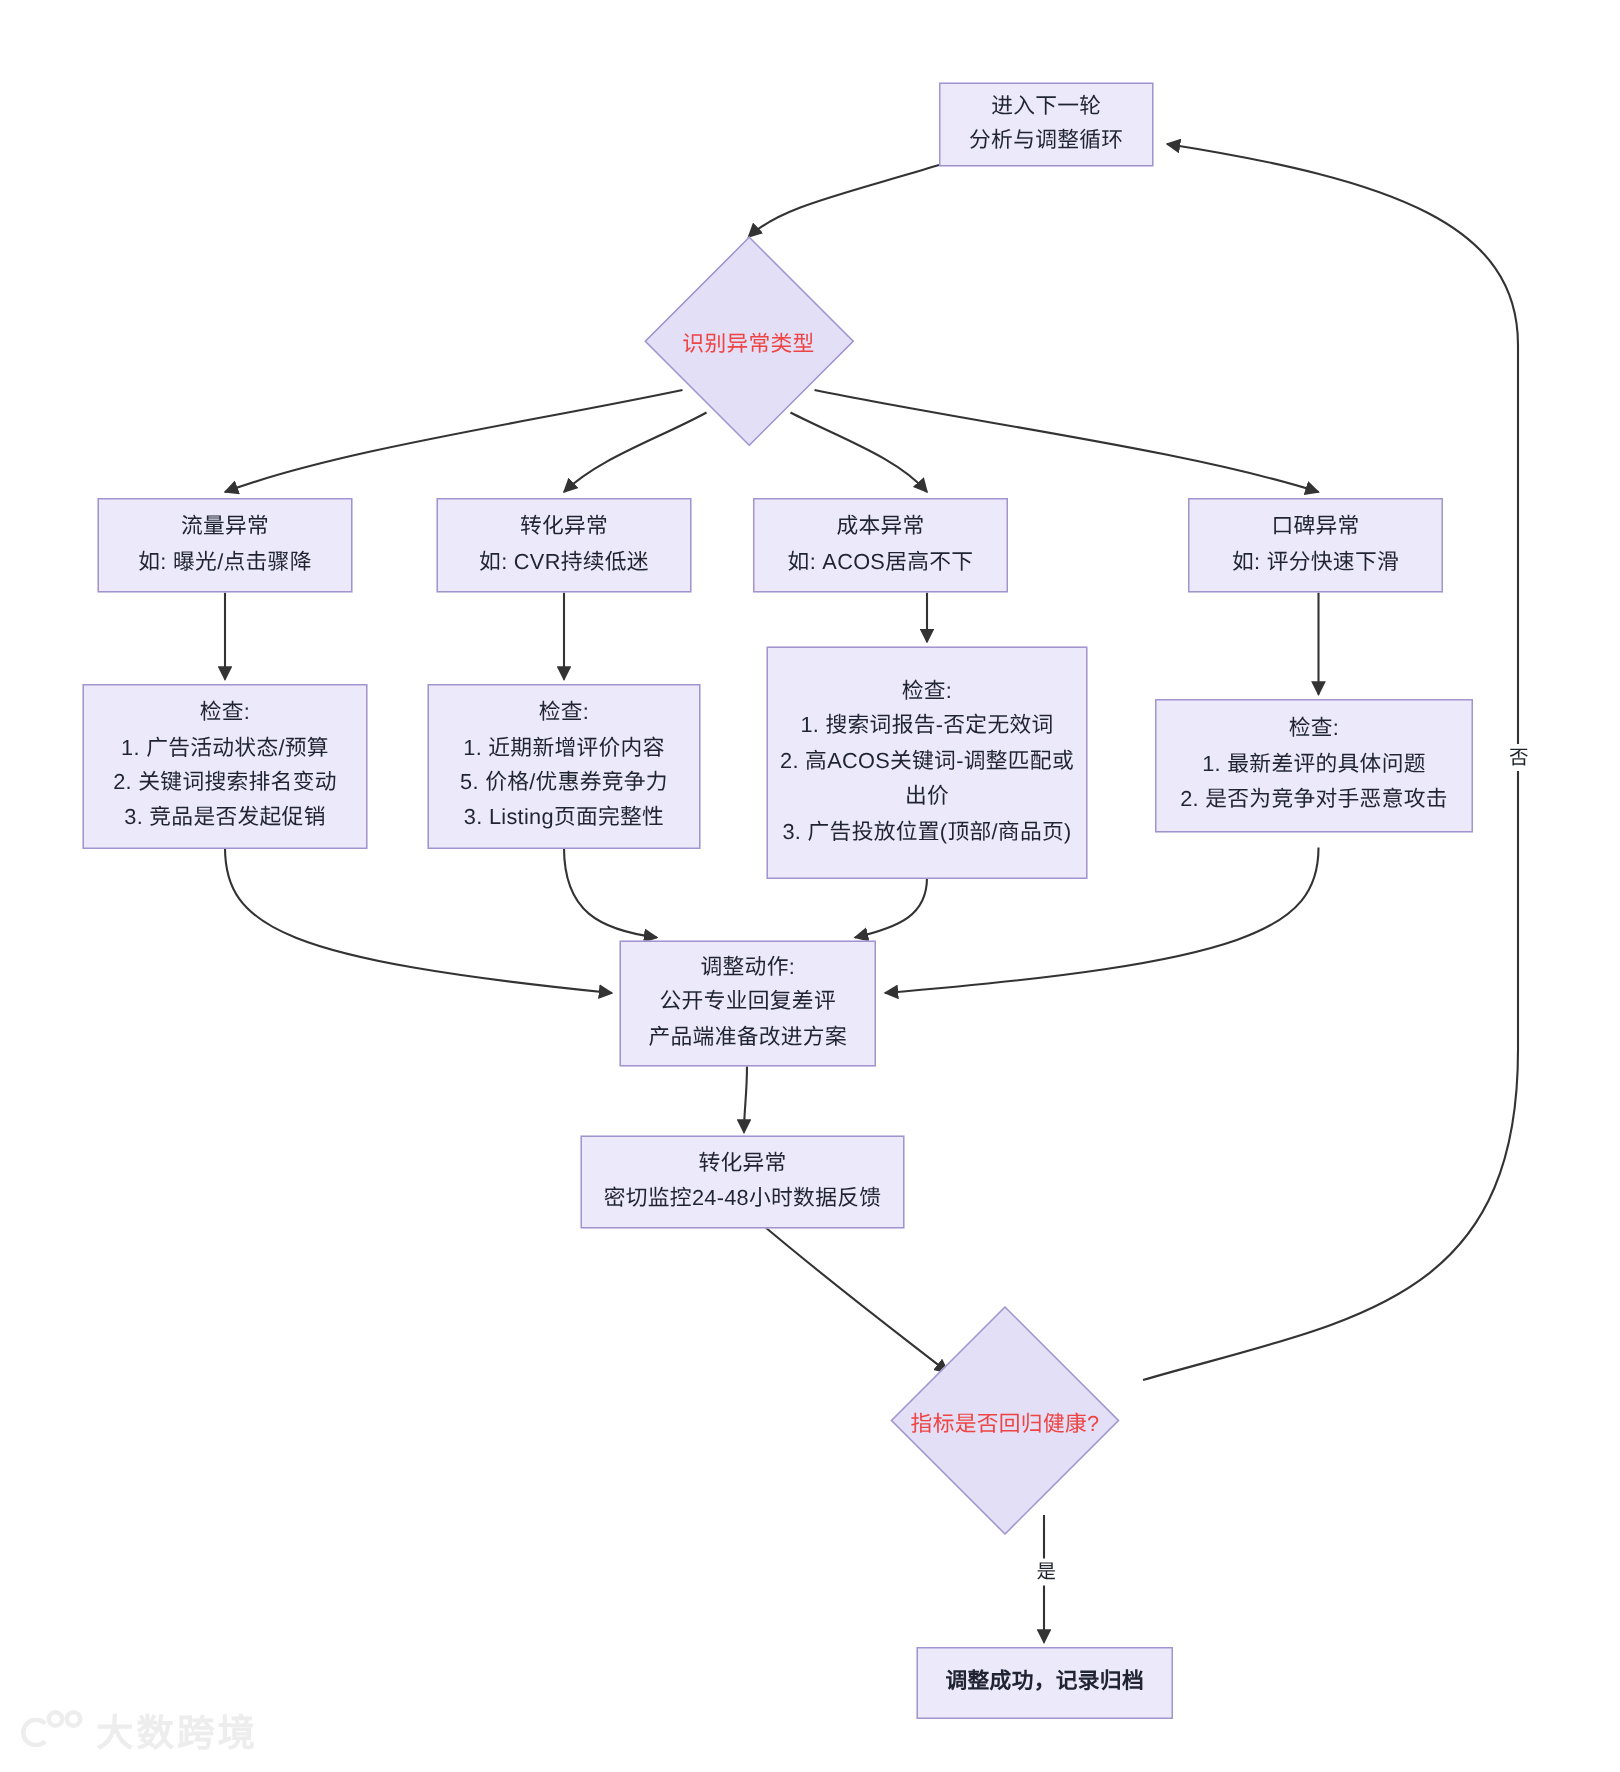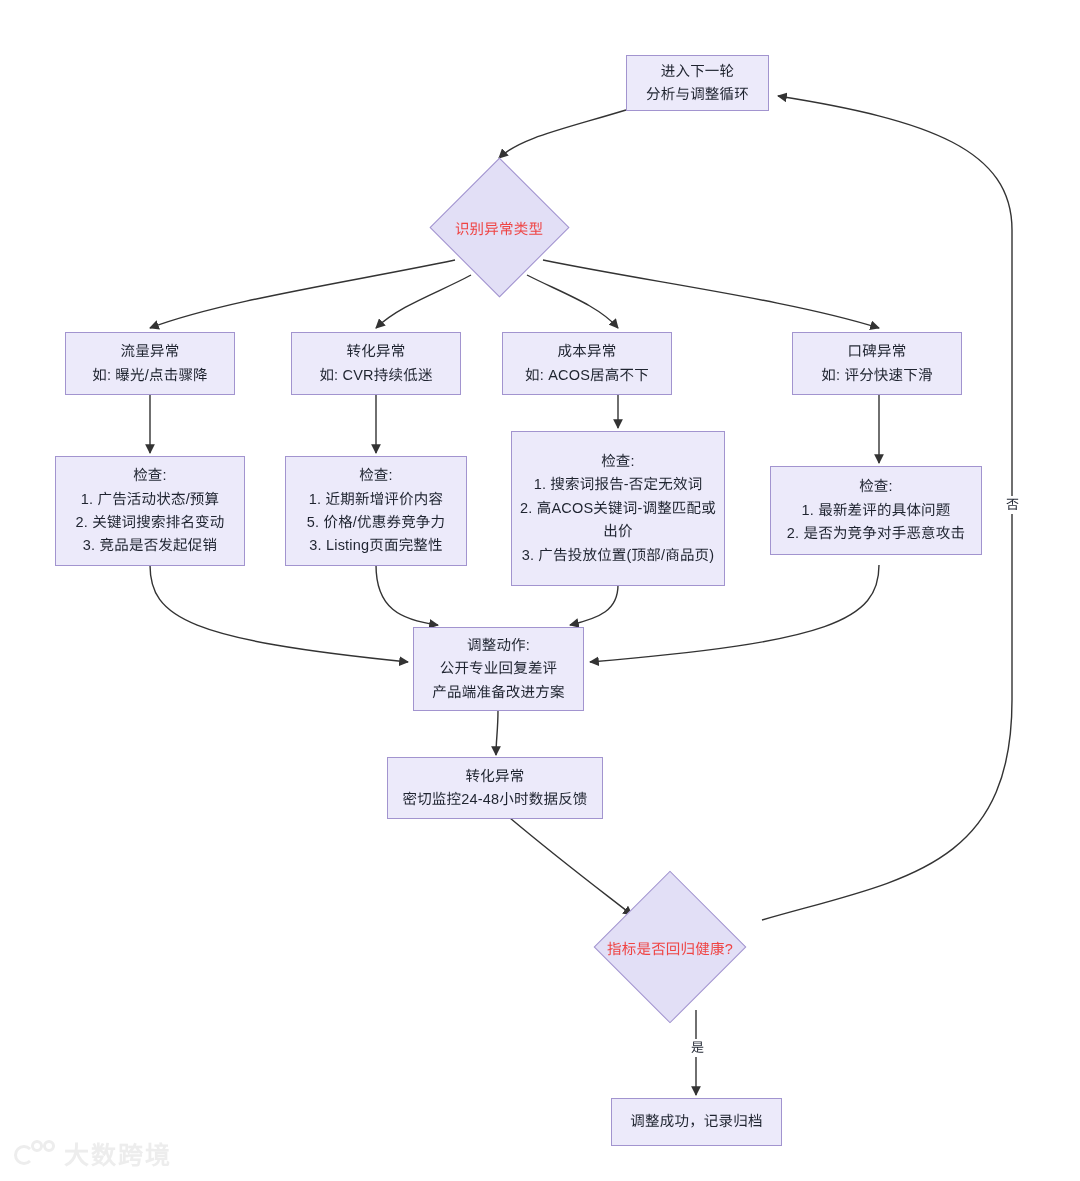--- a/index.html
+++ b/index.html
@@ -239,21 +239,21 @@
   <div class="node" style="left:387px; top:757px; width:216px; height:62px;">
     <span class="line">转化异常</span>
     <span class="line">密切监控24-48小时数据反馈</span>
   </div>
 
   <div class="diamond-wrap" style="left:580px; top:857px; width:180px; height:180px;">
     <div class="diamond-shape" style="width:108px; height:108px; margin-left:-54px; margin-top:-54px; transform:rotate(45deg);"></div>
     <span class="diamond-label">指标是否回归健康?</span>
   </div>
 
-  <div class="node" style="left:611px; top:1098px; width:171px; height:48px;">
+  <div class="node" style="left:611px; top:1098px; width:171px; height:48px;font-weight:bold;">
     <span class="line">调整成功，记录归档</span>
   </div>
 
   <span class="edge-label" style="left:689px; top:1039px;">是</span>
   <span class="edge-label" style="left:1004px; top:496px;">否</span>
 
   <div id="watermark">
     <span class="wm-mark">
       <span class="c1"></span>
         <span class="c2"></span>

